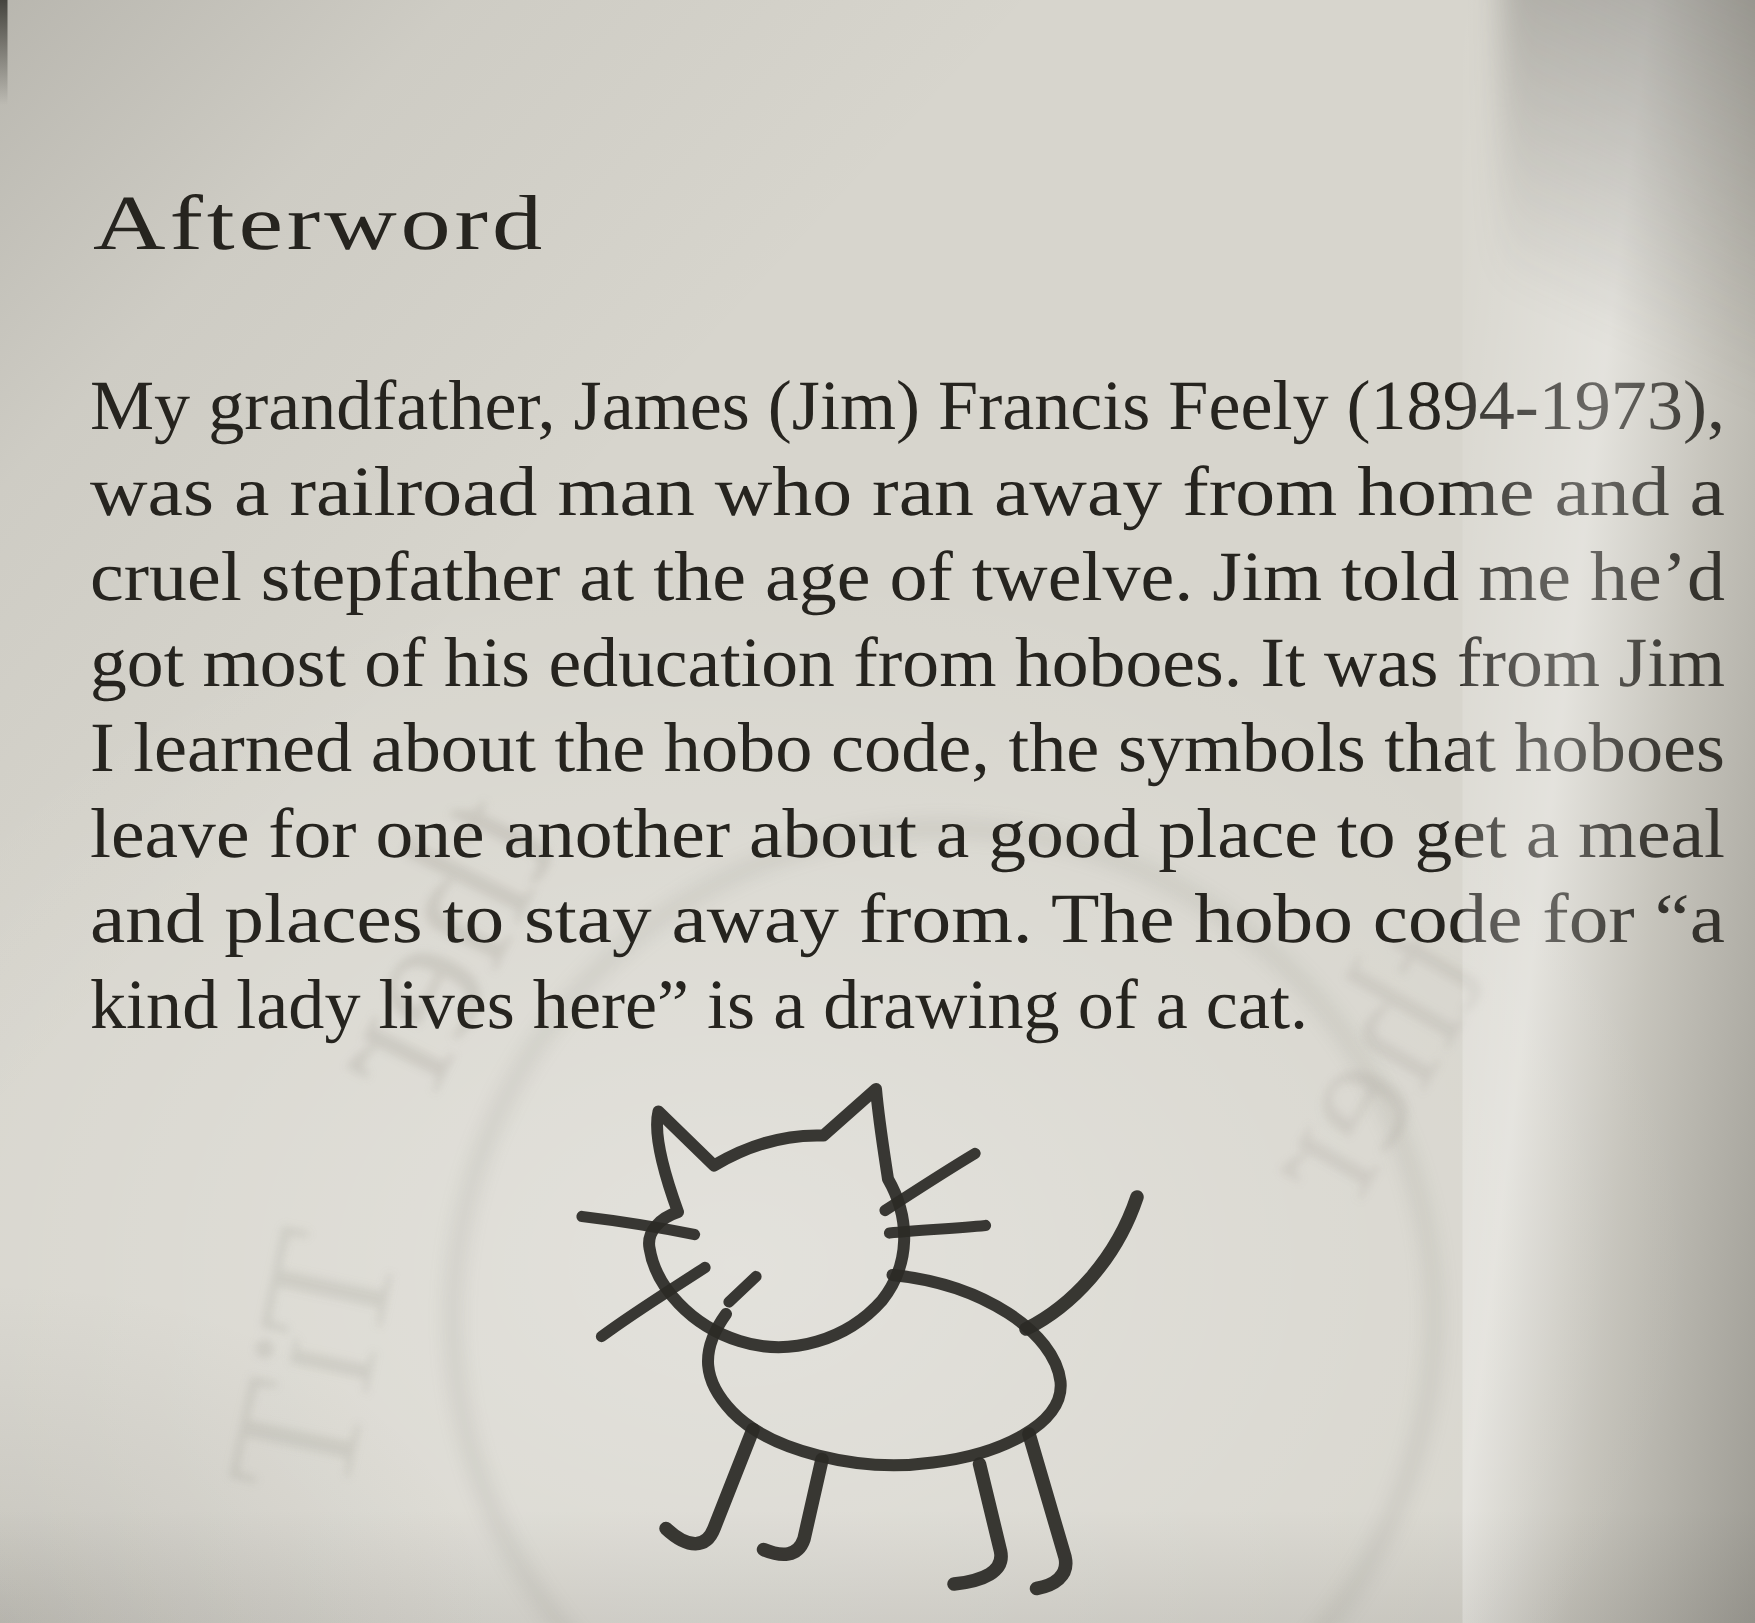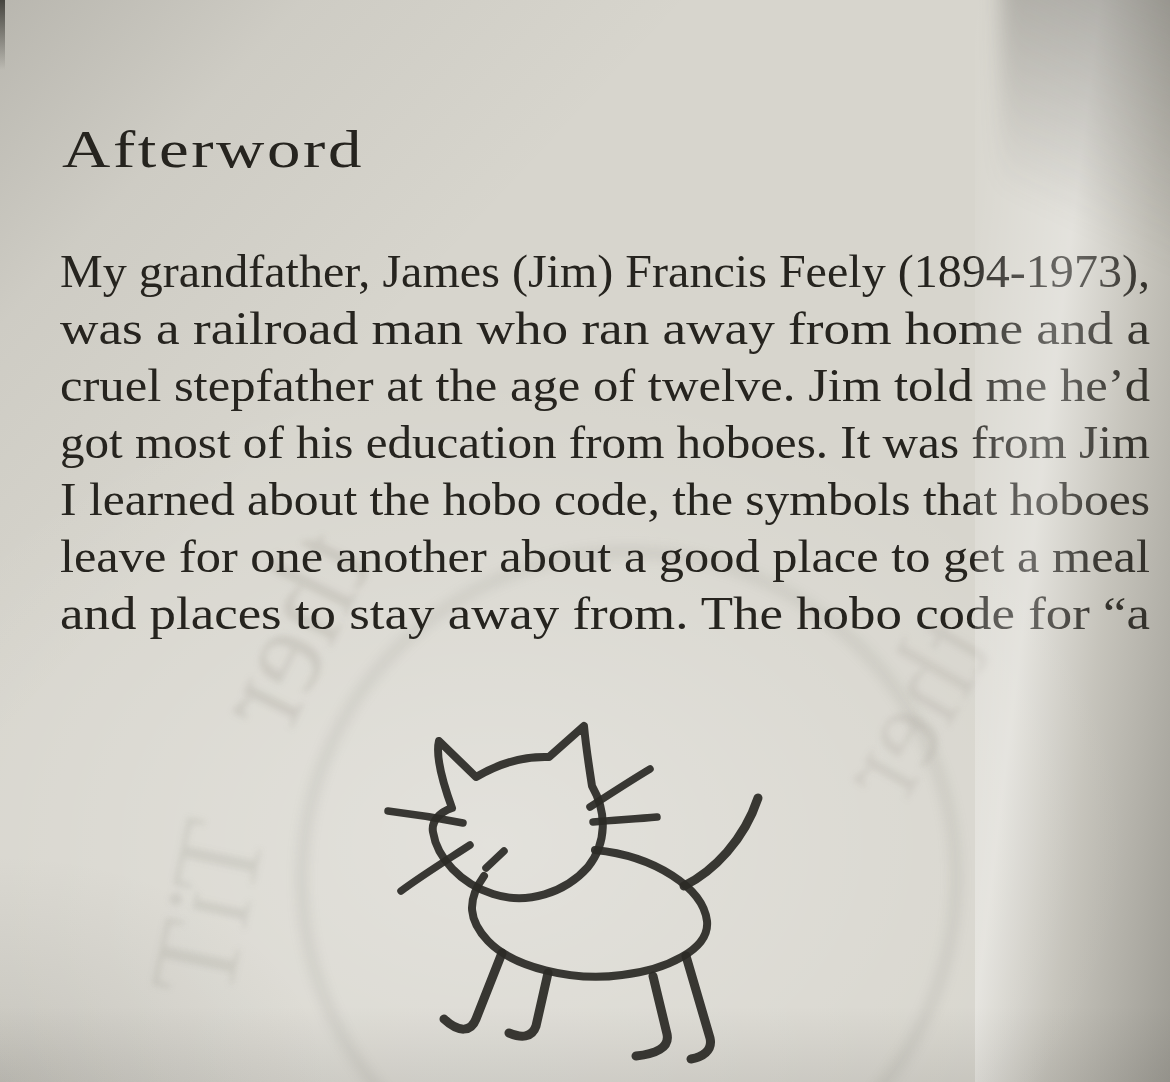--- a/index.html
+++ b/index.html
@@ -88,20 +88,21 @@
   </div>
 
   <div class="paragraph">
     <div class="fit-line"><span style="transform: scaleX(1.02269);">My grandfather, James (Jim) Francis Feely (1894-1973),</span></div>
     <div class="fit-line"><span style="transform: scaleX(1.13171);">was a railroad man who ran away from home and a</span></div>
     <div class="fit-line"><span style="transform: scaleX(1.07769);">cruel stepfather at the age of twelve. Jim told me he’d</span></div>
     <div class="fit-line"><span style="transform: scaleX(1.04506);">got most of his education from hoboes. It was from Jim</span></div>
     <div class="fit-line"><span style="transform: scaleX(1.05441);">I learned about the hobo code, the symbols that hoboes</span></div>
     <div class="fit-line"><span style="transform: scaleX(1.07221);">leave for one another about a good place to get a meal</span></div>
     <div class="fit-line"><span style="transform: scaleX(1.12509);">and places to stay away from. The hobo code for “a</span></div>
+    <div class="fit-line"><span style="transform: scaleX(1.02331);">kind lady lives here” is a drawing of a cat.</span></div>
   </div>
 
   <svg class="cat-svg" width="1170" height="1082" viewBox="0 0 1170 1082">
     <path class="s8" d="M 452 808 C 444 786 435 757 439 741 L 476 777 C 498 764 522 756 549 757 L 584 726 C 586 748 589 766 592 786 C 607 812 607 843 588 867 C 565 893 527 905 493 894 C 461 884 437 858 433 832 C 431 821 440 812 452 808"></path>
     <path class="s8" d="M 595 850 C 655 856 703 888 707 921 C 710 950 665 970 622 975 C 572 982 513 967 488 941 C 469 921 466 901 484 876"></path>
     <path class="s9" d="M 684 886 C 714 871 744 840 758 798"></path>
     <path class="s9" d="M 502 953 L 476 1019 C 471 1032 459 1033 444 1019"></path>
     <path class="s9" d="M 548 973 L 536 1026 C 532 1038 521 1038 509 1033"></path>
     <path class="s9" d="M 653 976 L 667 1034 C 670 1048 655 1054 636 1056"></path>
     <path class="s9" d="M 686 956 L 710 1038 C 713 1051 702 1057 691 1059"></path>

